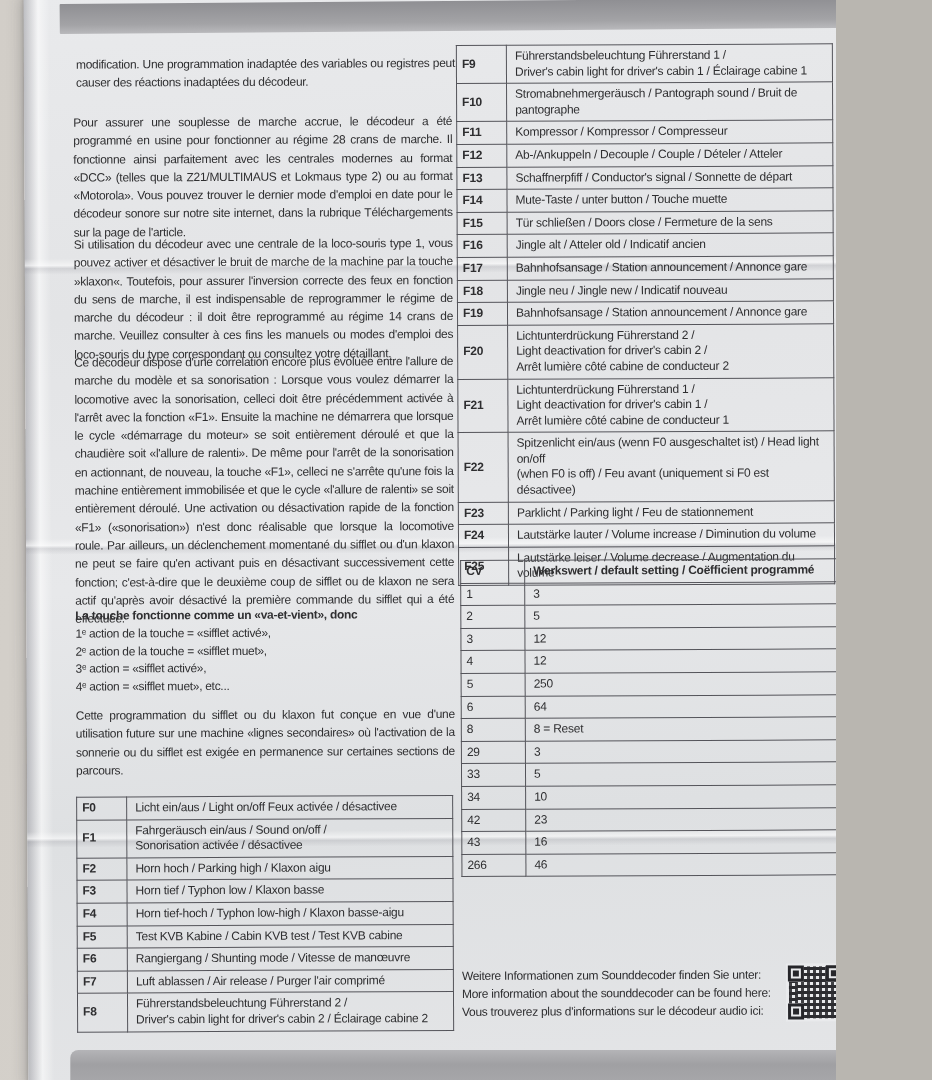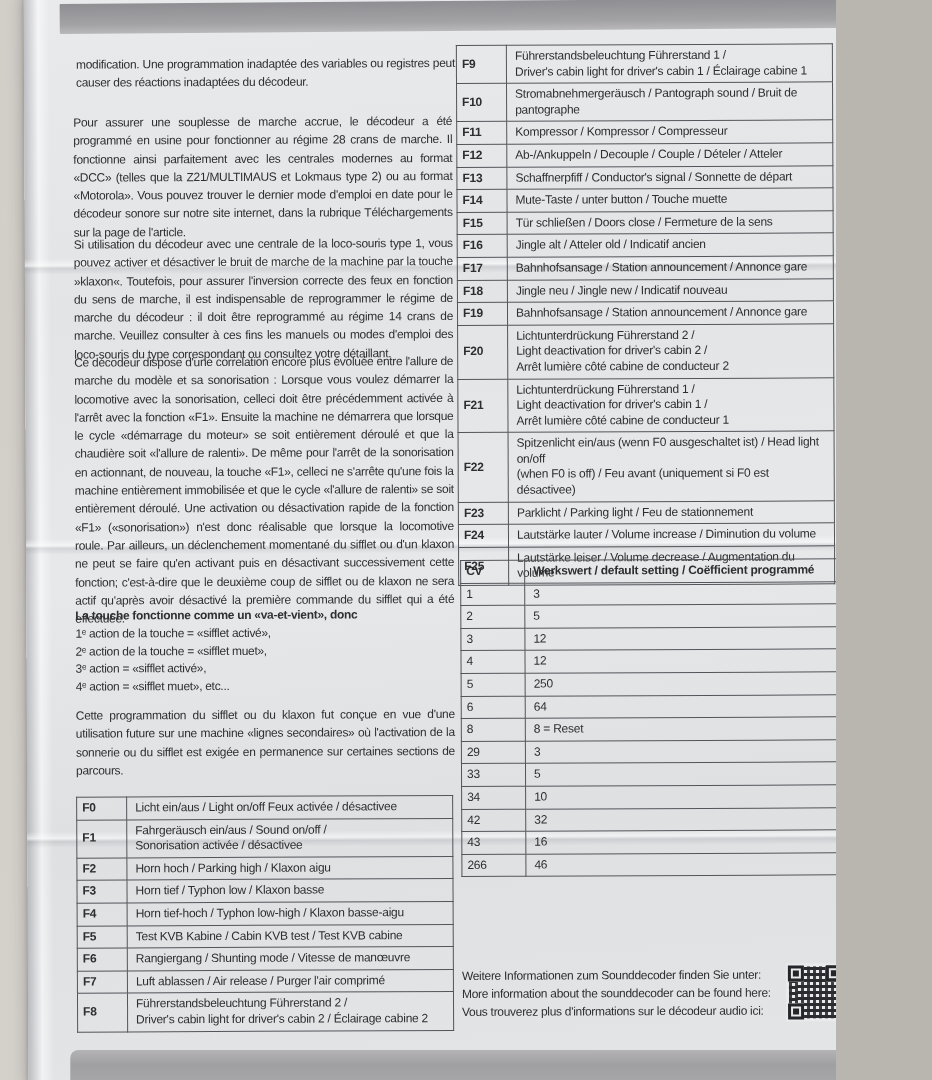--- a/index.html
+++ b/index.html
@@ -303,21 +303,21 @@
             <td class="val">5</td>
           </tr>
 
           <tr>
             <td class="key">34</td>
             <td class="val">10</td>
           </tr>
 
           <tr>
             <td class="key">42</td>
-            <td class="val">32</td>
+            <td class="val">23</td>
           </tr>
 
           <tr>
             <td class="key">43</td>
             <td class="val">16</td>
           </tr>
 
           <tr>
             <td class="key">266</td>
             <td class="val">46</td>

